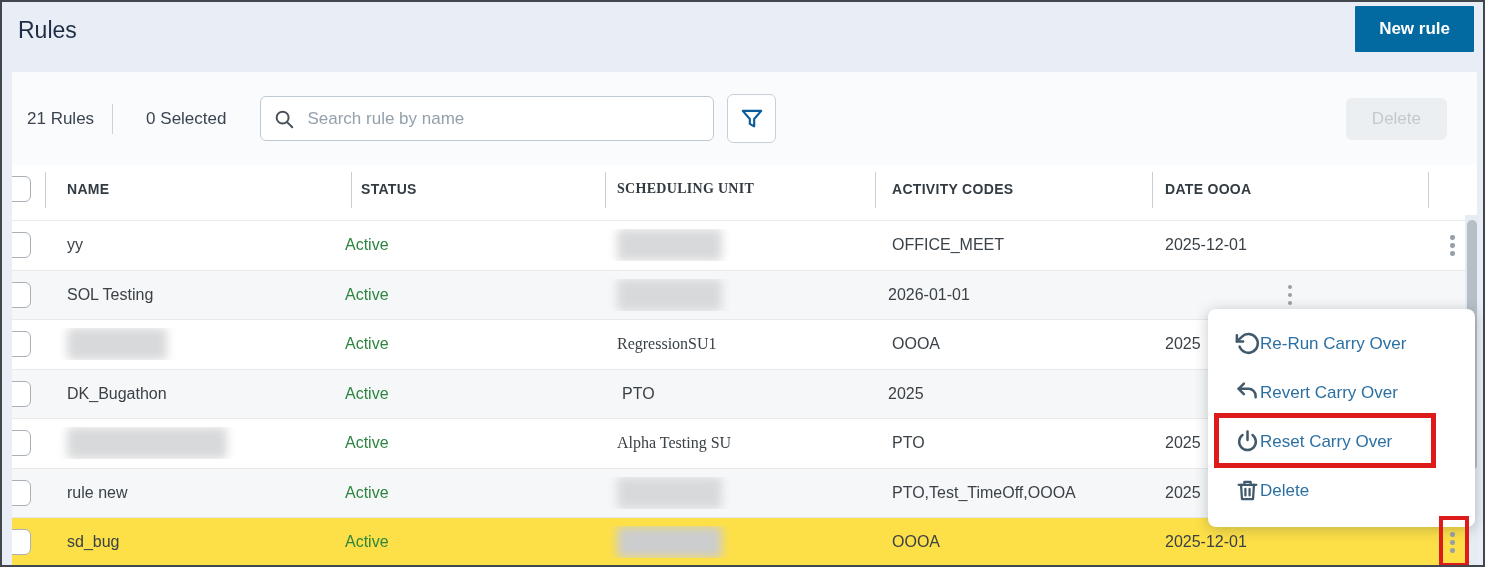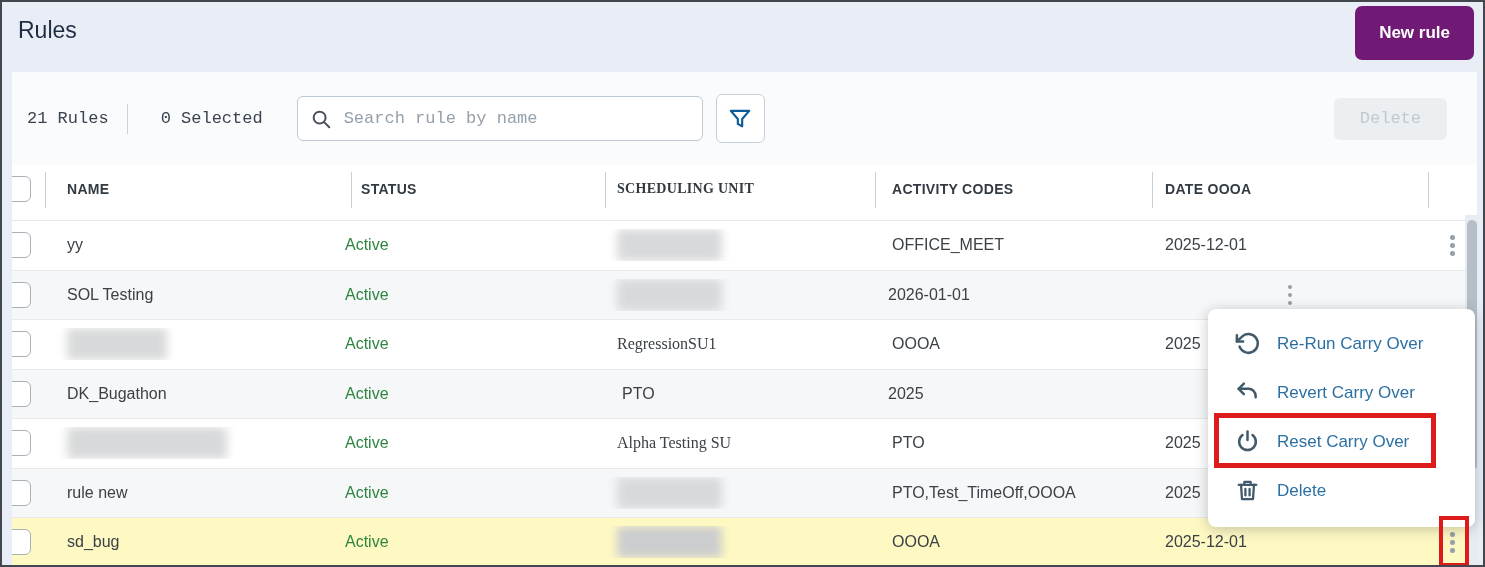--- a/index.html
+++ b/index.html
@@ -1,49 +1,49 @@
 <!DOCTYPE html>
 <html><head>
 <meta charset="utf-8">
 <style>
   html,body{margin:0;padding:0;background:#fff;}
   .page{position:relative;width:1485px;height:567px;box-sizing:border-box;border:2px solid #42474d;
         background:#e9eef6;font-family:"Liberation Sans",sans-serif;overflow:hidden;}
 
   
   .page-title{position:absolute;left:16px;top:15px;font-size:23px;font-weight:500;color:#1f2d44;}
-  .btn-new{position:absolute;right:9px;top:4px;height:54px;padding:0 24px;background:#701a75;color:#fff;
-           font-size:17px;font-weight:600;border:none;border-radius:7px;font-family:inherit;cursor:pointer;}
+  .btn-new{position:absolute;right:9px;top:4px;height:46px;padding:0 24px;background:#0369a1;color:#fff;
+           font-size:17px;font-weight:600;border:none;border-radius:1px;font-family:inherit;cursor:pointer;}
 
   
   .card{position:absolute;left:10px;top:70px;width:1465px;height:495px;background:#fcfdfe;overflow:hidden;border-radius:2px;}
 
   
-  .toolbar{height:93px;display:flex;align-items:center;background:#fafbfc;font-family:Liberation Mono, monospace;}
+  .toolbar{height:93px;display:flex;align-items:center;background:#fafbfc;}
   .count{margin-left:15px;font-size:17px;color:#3a4450;white-space:nowrap;}
   .tdivider{width:1px;height:30px;background:#ccd2d8;margin:0 18px;}
-  .search{margin-left:34px;width:406px;height:45px;border:1px solid #bfc9d4;border-radius:6px;background:#fff;
+  .search{margin-left:34px;width:454px;height:45px;border:1px solid #bfc9d4;border-radius:6px;background:#fff;
           display:flex;align-items:center;padding:0 12px;gap:10px;box-sizing:border-box;}
   .search input{border:none;outline:none;font-size:17px;color:#333;flex:1;background:transparent;font-family:inherit;}
   .search input::placeholder{color:#94a0ab;}
   .btn-filter{margin-left:13px;width:47px;height:47px;border:1px solid #c7d0da;border-radius:6px;background:#fff;
               display:flex;align-items:center;justify-content:center;cursor:pointer;}
   .btn-delete{margin-left:auto;margin-right:30px;height:42px;padding:0 26px;background:#eceff1;color:#c3c9cf;
               font-size:17px;border:none;border-radius:6px;font-family:inherit;}
 
   
   .grid{display:grid;grid-template-columns:33px 290px 270px 270px 277px 276px 1fr;align-items:center;}
   .thead{height:48px;background:#fff;}
   .th{position:relative;height:100%;display:flex;align-items:center;font-size:14px;font-weight:700;
       color:#333b42;letter-spacing:.3px;white-space:nowrap;}
   .th.has-div::before{content:"";position:absolute;left:0;top:7px;bottom:5px;width:1px;background:#c9ced4;}
   .header-gap{height:7px;background:#fff;}
   .row{height:49.5px;border-top:1px solid #e7e9eb;box-sizing:border-box;background:#fff;cursor:pointer;}
   .row:nth-child(even){background:#f6f7f8;}
-  .row.selected{background:#fef9c3;}
+  .row.selected{background:#fde047;}
   .cell{font-size:16px;color:#3a4147;white-space:nowrap;overflow:hidden;}
   .c-name{padding-left:22px;}
   .c-status{padding-left:10px;color:#2e8540;}
   .c-sched{padding-left:12px;font-family:Liberation Serif, serif;}
   .c-act{padding-left:17px;}
   .c-date{padding-left:13px;}
   .th.c-name{padding-left:22px;}.th.c-status{padding-left:10px;color:#333b42;margin-left:16px;}.th.c-sched{padding-left:12px;}
   .th.c-act{padding-left:17px;}.th.c-date{padding-left:13px;}
   .checkbox{width:26px;height:26px;border:1.5px solid #a9b0b7;border-radius:6px;background:#fff;
             margin-left:-7px;box-sizing:border-box;cursor:pointer;}
@@ -54,21 +54,21 @@
   .row:nth-child(5) .blur-patch{width:160px;}
   .row.selected .blur-patch{background:#cccdce;}
 
   
   .vscroll{position:absolute;left:1463px;top:213px;width:13px;height:351px;background:#e6ecf2;z-index:3;}
   .vthumb{position:absolute;left:1.5px;top:5px;width:10px;height:250px;background:#b6bfc8;border-radius:5px;cursor:pointer;}
 
   
   .menu{position:absolute;left:1206px;top:307px;width:267px;height:218px;background:#fff;border-radius:8px;
         box-shadow:0 2px 14px rgba(40,50,60,.28);z-index:5;padding-top:10px;box-sizing:border-box;}
-  .menu-item{height:49px;display:flex;align-items:center;gap:17px;padding-left:27px;font-size:17px;color:#2c70a3;cursor:pointer;}
+  .menu-item{height:49px;display:flex;align-items:center;padding-left:27px;font-size:17px;color:#2c70a3;cursor:pointer;}
   .menu-item svg{flex:0 0 auto;}
 
   
   .rect-reset{position:absolute;left:1212px;top:411px;width:222px;height:55px;border:5px solid #dd1b1b;z-index:7;box-sizing:border-box;pointer-events:none;}
   .rect-kebab{position:absolute;left:1437px;top:514px;width:30px;height:51px;border:4px solid #dd1b1b;z-index:7;box-sizing:border-box;pointer-events:none;}
 </style>
 </head>
 <body>
 
 <div class="page">

